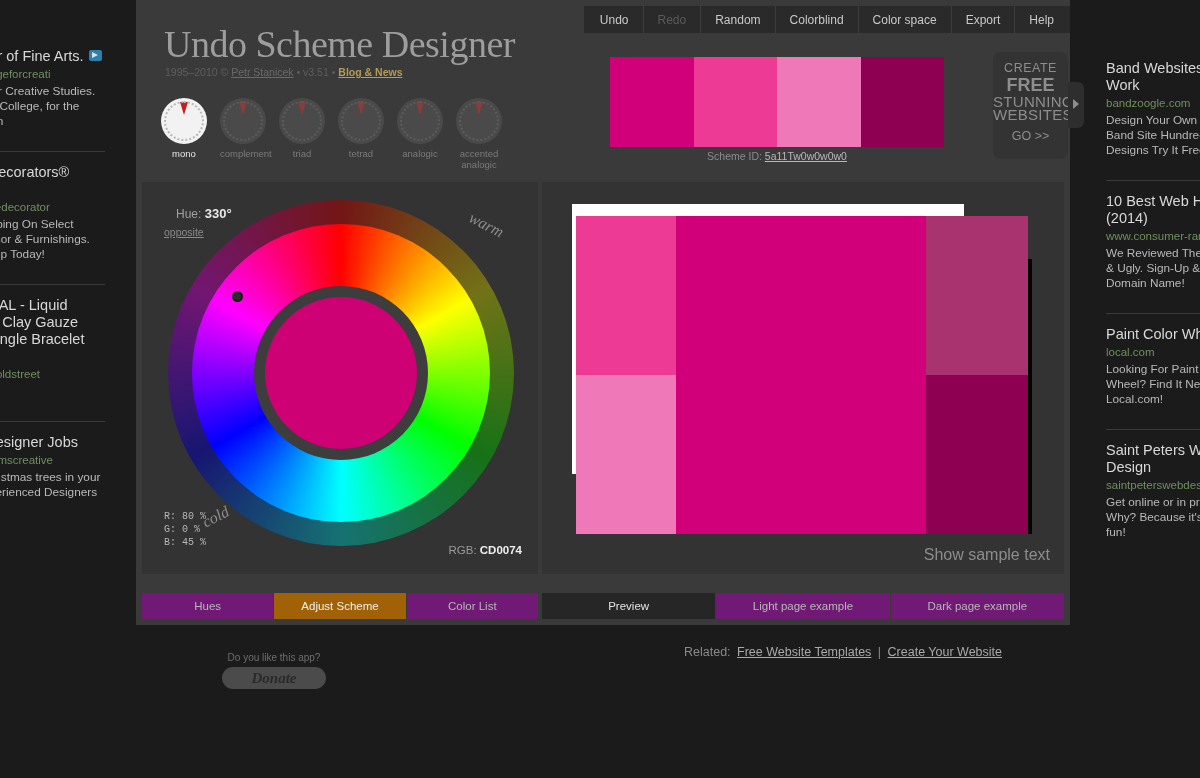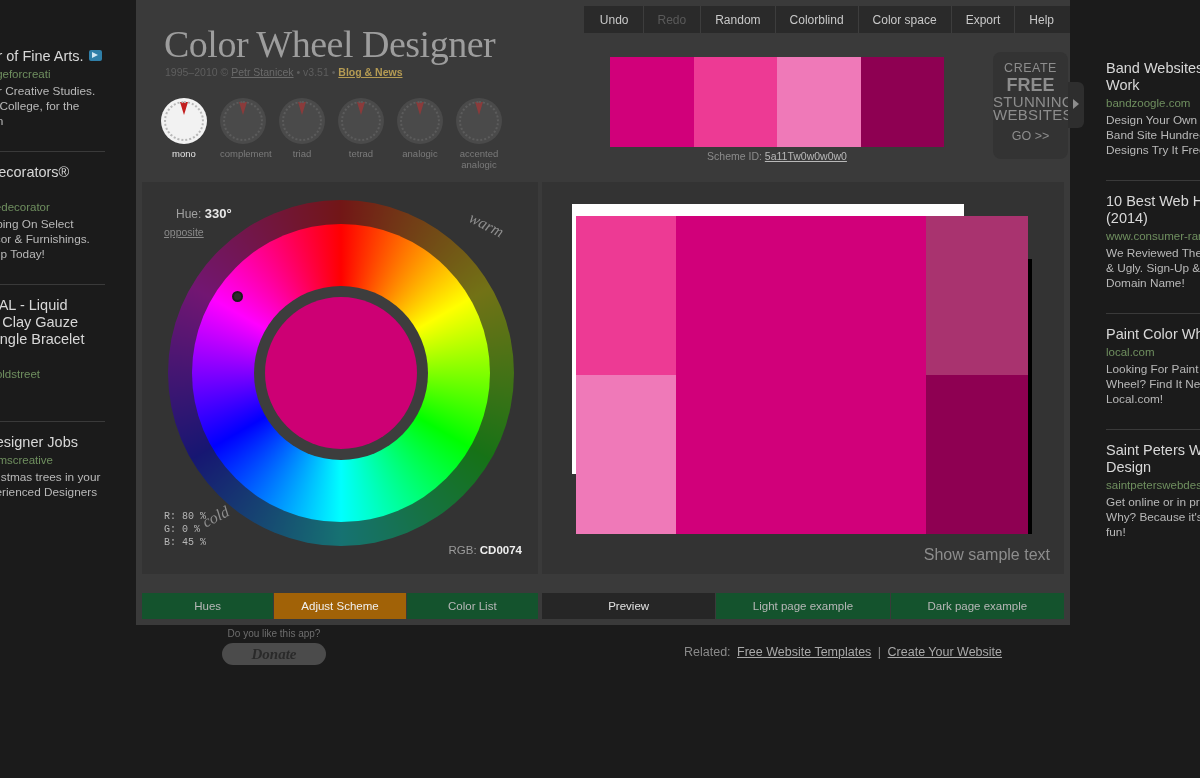--- a/index.html
+++ b/index.html
@@ -220,30 +220,30 @@
     position:absolute; right:14px; bottom:10px;
     font-size:16px; color:#8d8d8d; cursor:pointer;
   }
 
   
   #tabs-left, #tabs-right { position:absolute; bottom:6px; height:26px; display:flex; }
   #tabs-left { left:6px; width:396px; }
   #tabs-right { left:406px; width:522px; }
   .tab {
     flex:1; display:flex; align-items:center; justify-content:center;
-    font-size:11.5px; color:#b7b7b7; background:#14532d;
+    font-size:11.5px; color:#b7b7b7; background:#701a75;
     border-right:1px solid #3a3a3a; cursor:pointer; white-space:nowrap;
   }
   .tab:last-child { border-right:none; }
   .tab.active { background:#a16207; color:#f0f0f0; }
   .tab.current { background:#262626; color:#e2e2e2; }
 
   
   #donate-wrap { position:absolute; left:222px; top:628px; width:104px; text-align:center; }
-  #donate-q { font-size:10px; color:#6e6e6e; }
+  #donate-q { font-size:10px; color:#6e6e6e;margin-top:24px; }
   #donate-btn {
     margin-top:4px; height:22px; border-radius:11px;
     background:#4b4b4b; color:#2a2a2a;
     font-family:"Liberation Serif", serif; font-weight:bold; font-style:italic;
     font-size:15px; display:flex; align-items:center; justify-content:center;
     cursor:pointer;
   }
   #related {
     position:absolute; left:684px; top:645px;
     font-size:12.5px; color:#8a8a8a;
@@ -311,21 +311,21 @@
     <div id="menubar">
         <div class="menu-item">Undo</div>
         <div class="menu-item disabled">Redo</div>
         <div class="menu-item">Random</div>
         <div class="menu-item">Colorblind</div>
         <div class="menu-item">Color space</div>
         <div class="menu-item">Export</div>
         <div class="menu-item">Help</div>
       </div>
 
-    <div id="title">Color Wheel Designer</div>
+    <div id="title">Undo Scheme Designer</div>
 
     <div id="subtitle">
       <span>1995–2010 © </span><a href="#">Petr Stanicek</a><span> • </span><span>v3.51</span><span> • </span><a href="#" class="blog">Blog &amp; News</a>
     </div>
 
     <div id="scheme-types">
         <div class="stype active">
           <div class="dial">
             <div class="ring"></div>
           </div>

